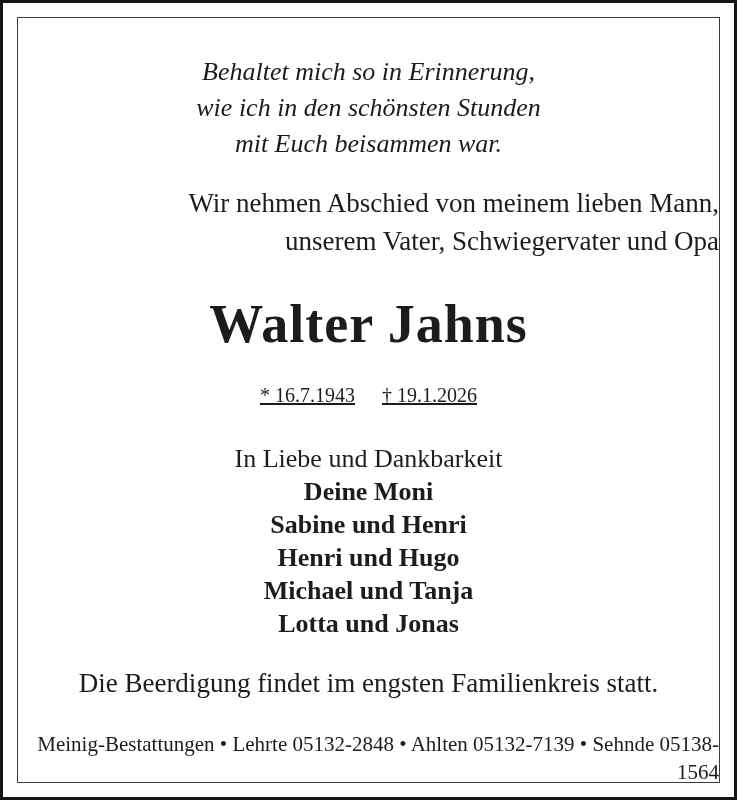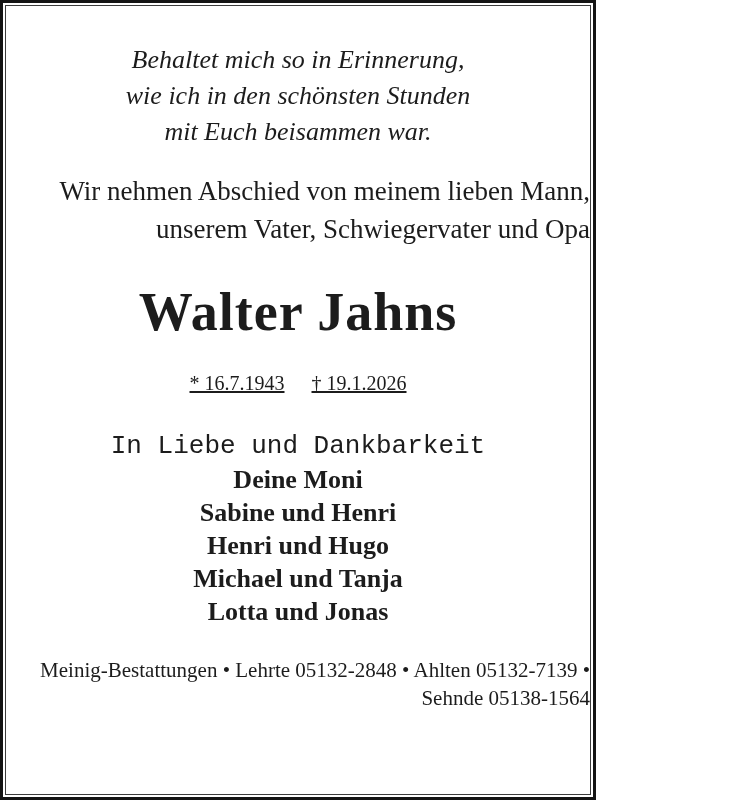--- a/index.html
+++ b/index.html
@@ -7,25 +7,25 @@
     margin: 0;
     padding: 0;
     background: #ffffff;
   }
   body {
     font-family: "Liberation Serif", "DejaVu Serif", serif;
     color: #1c1c1c;
     -webkit-font-smoothing: antialiased;
   }
   .card {
-    width: 596px;
+    width: 737px;
     height: 800px;
     box-sizing: border-box;
     border: 3px solid #141414;
-    padding: 2px;
+    padding: 14px;
     background: #ffffff;
   }
   .card-inner {
     box-sizing: border-box;
     width: 100%;
     height: 100%;
     border: 1px solid #3c3c3c;
     text-align: center;
     overflow: hidden;
   }
@@ -52,21 +52,20 @@
     margin-top: 24px;
     font-size: 20px;
     line-height: 34px;
     text-decoration: underline;
   }
   .dates .birth { margin-right: 27px; }
   .mourners-lead {
     margin-top: 30px;
     font-size: 26px;
     line-height: 33px;
-    font-family: Liberation Mono, monospace;
   }
   .mourner-name {
     font-size: 26px;
     font-weight: bold;
     line-height: 33px;
   }
   .funeral-note {
     margin-top: 24px;
     font-size: 27px;
     line-height: 38px;
@@ -104,17 +103,18 @@
 
     <div class="mourners">
       <div class="mourners-lead">In Liebe und Dankbarkeit</div>
       <div class="mourner-name">Deine Moni</div>
       <div class="mourner-name">Sabine und Henri</div>
       <div class="mourner-name">Henri und Hugo</div>
       <div class="mourner-name">Michael und Tanja</div>
       <div class="mourner-name">Lotta und Jonas</div>
     </div>
 
+    <div class="funeral-note">Die Beerdigung findet im engsten Familienkreis statt.</div>
 
     <div class="footer">Meinig-Bestattungen • Lehrte 05132-2848 • Ahlten 05132-7139 • Sehnde 05138-1564</div>
 
   </div>
 </div>
 
 </body></html>

